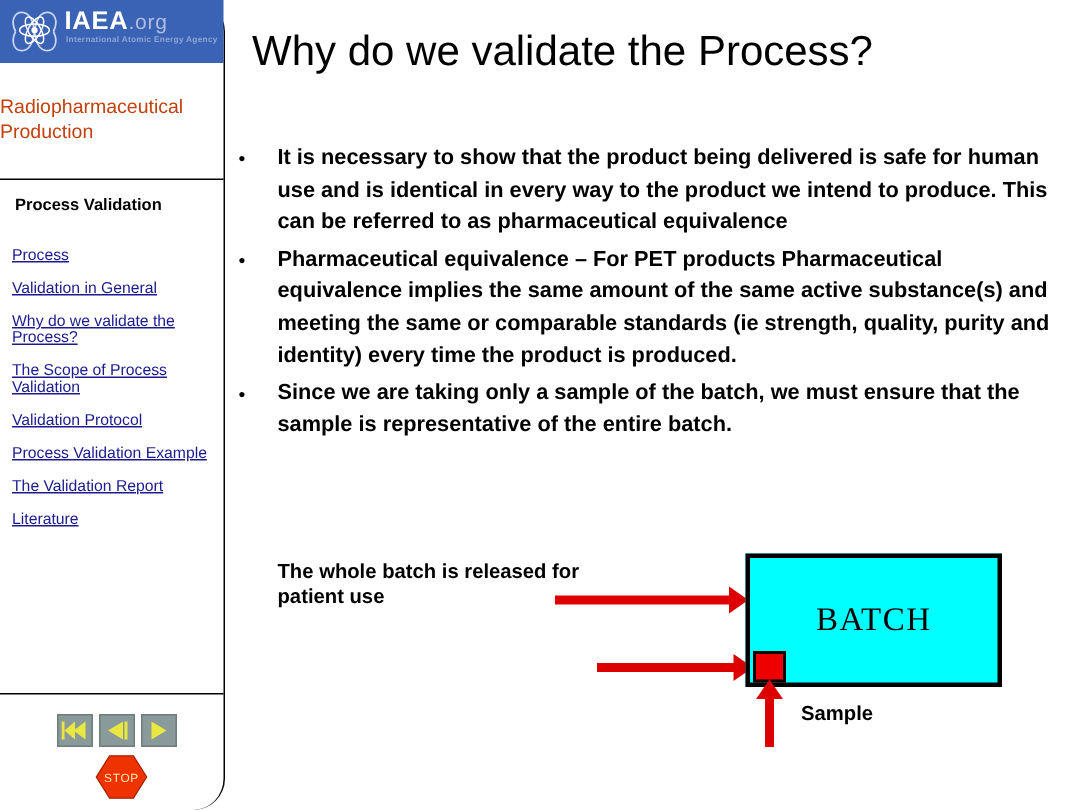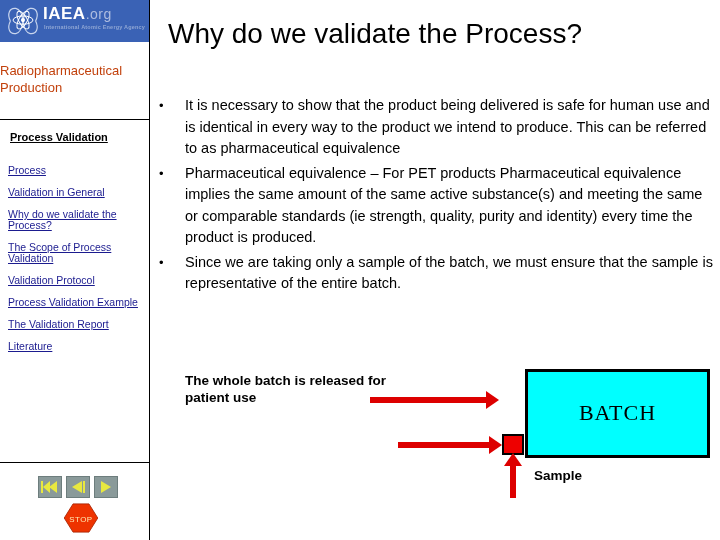--- a/index.html
+++ b/index.html
@@ -23,20 +23,21 @@
 
   
   #sidebar {
     position: absolute;
     left: 0; top: 0;
     width: 150px;
     height: 540px;
     border-right: 1px solid #000000;
     box-sizing: border-box;
     background: #ffffff;
+    border-radius: 21px;
   }
 
   
   #logo-banner {
     position: absolute;
     left: 0; top: 0;
     width: 149px;
     height: 42px;
     background: #3a62b5;
     overflow: hidden;
@@ -91,21 +92,20 @@
   #rule-1 { top: 119px; }
   #rule-2 { top: 462px; }
 
   #section-label {
     position: absolute;
     left: 10px; top: 131px;
     font-size: 11px;
     font-weight: bold;
     color: #000000;
     white-space: nowrap;
-    text-decoration: underline;
   }
 
   #sidebar-links {
     position: absolute;
     left: 8px; top: 165px;
     width: 140px;
   }
   .side-link {
     display: block;
     font-size: 10.5px;
@@ -168,40 +168,39 @@
     font-size: 13px;
     color: #000000;
     line-height: 21px;
     text-align: left;
     padding-left: 4px;
     box-sizing: border-box;
   }
   .bullet-text {
     flex: 1;
     font-size: 14.5px;
-    font-weight: normal;
+    font-weight: bold;
     color: #000000;
     line-height: 21.5px;
     text-align: left;
   }
 
   
   #diagram {
     position: absolute;
     left: 150px; top: 360px;
     width: 570px; height: 180px;
   }
   #batch-box {
     position: absolute;
     left: 347px; top: 9px;
-    width: 185px; height: 89px;
+    width: 171px; height: 89px;
     background: #00ffff;
     border: 3px solid #000000;
     box-sizing: border-box;
-    margin-left: 28px;
   }
   #batch-label {
     position: absolute;
     left: 0; top: 28px;
     width: 100%;
     text-align: center;
     font-family: "Liberation Serif", serif;
     font-size: 22px;
     color: #000000;
     letter-spacing: 1px;

